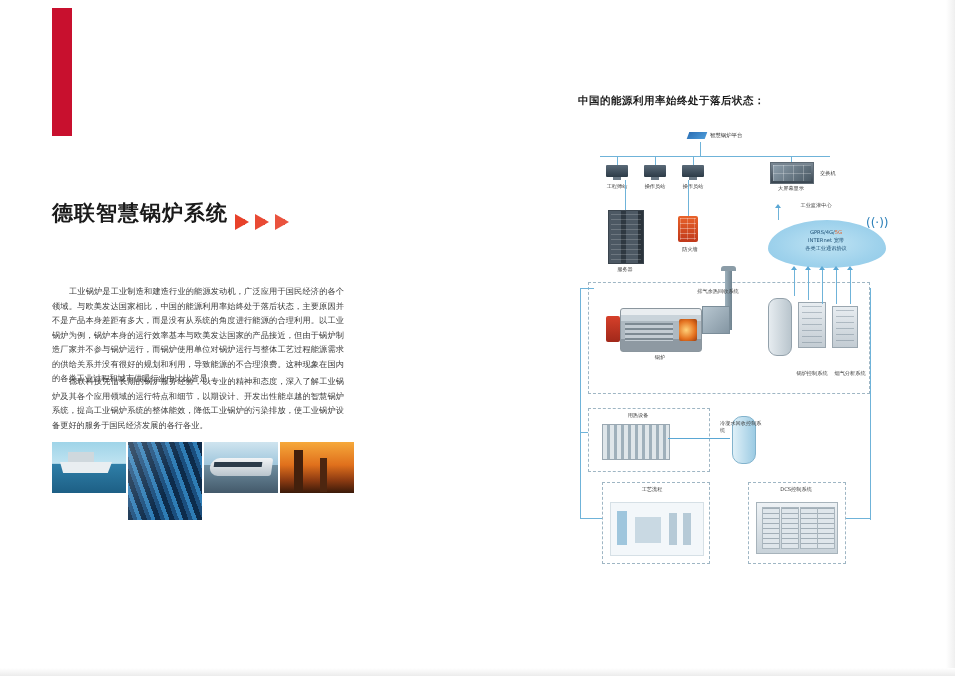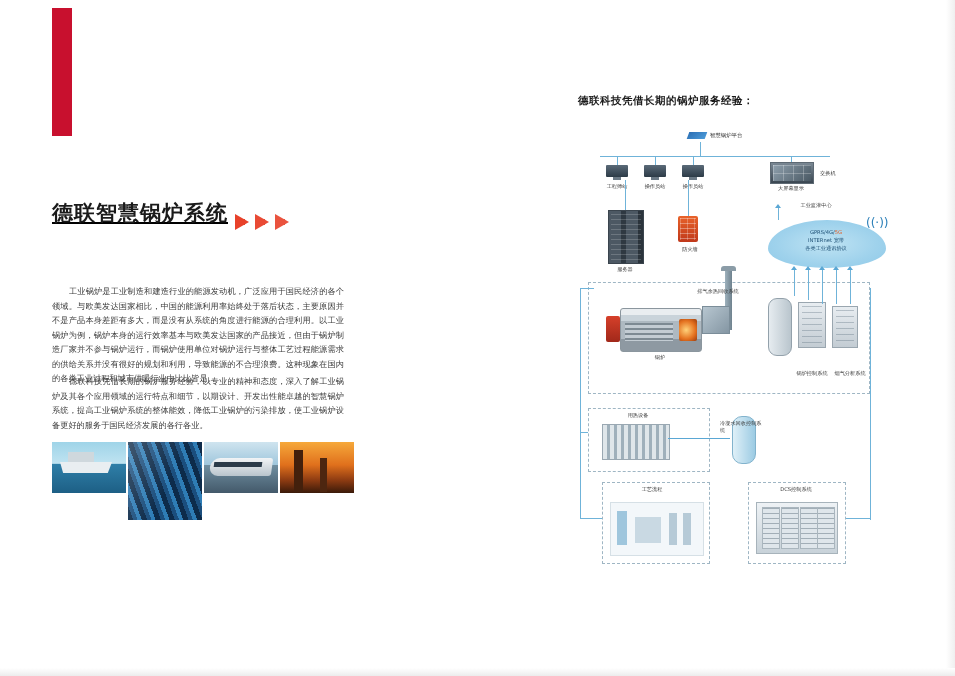--- a/index.html
+++ b/index.html
@@ -39,21 +39,20 @@
   .red-bar {
     position: absolute;
     left: 52px; top: 8px;
     width: 20px; height: 128px;
     background: #c8102e;
   }
   .left-title {
     position: absolute;
     left: 52px; top: 200px;
     width: 300px;
-    text-decoration: underline;
   }
   .left-title .cn {
     font-size: 21px;
     font-weight: bold;
     color: #1a1a1a;
     letter-spacing: 1px;
     line-height: 26px;
   }
   .left-title .en {
     font-size: 11px;
@@ -465,21 +464,21 @@
         <div class="ph-glass"></div>
       </div>
     <div class="photo p3">
         <div class="ph-train"></div>
       </div>
     <div class="photo p4">
         <div class="ph-stack"></div>
       </div>
   </div>
 
-  <div class="right-heading">德联科技凭借长期的锅炉服务经验：</div>
+  <div class="right-heading">中国的能源利用率始终处于落后状态：</div>
 
   <div class="diagram">
 
     <div class="platform">
       <span class="chip"></span>
       <span class="ptxt">智慧锅炉平台</span>
     </div>
 
     <div class="ln h" style="left:30px; top:36px; width:230px;"></div>
     <div class="ln v" style="left:47px; top:36px; height:9px;"></div>

